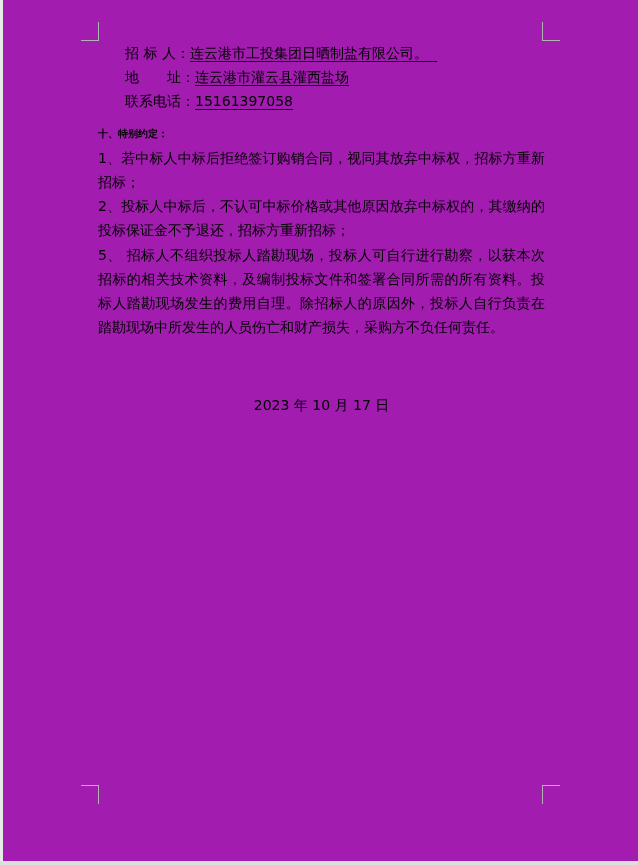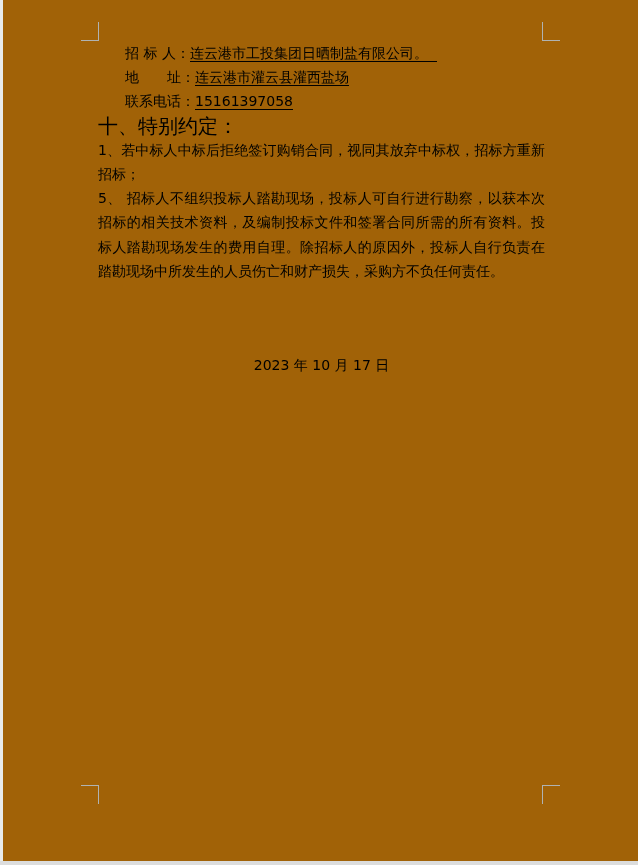--- a/index.html
+++ b/index.html
@@ -8,21 +8,21 @@
     font-family: "DejaVu Sans", "Liberation Sans", sans-serif;
     background: #ffffff;
     position: relative;
     overflow: hidden;
     color: #000;
   }
   .page {
     position: absolute;
     left: 0; top: 0;
     width: 638px; height: 865px;
-    background: #a16207;
+    background: #a21caf;
   }
   
   .strip-left {
     position: absolute; left: 0; top: 0;
     width: 3px; height: 865px;
     background: #e9ebea;
   }
   .strip-bottom {
     position: absolute; left: 0; top: 861px;
     width: 638px; height: 4px;
@@ -42,31 +42,31 @@
     font-size: 14px;
     line-height: 24.2px;
     color: #000;
   }
   .contact { padding-left: 27px; }
   .cline { white-space: nowrap; }
   .value { border-bottom: 1px solid #000; }
   .cline:nth-child(1) .value { padding-right: 9px; }
   .cline:nth-child(4) .value { padding-right: 13px; letter-spacing: -0.5px; }
   .heading {
-    font-weight: 400;
-    margin-top: 0;
-    font-size: 20px;
+    font-weight: 700;
+    margin-top: 8px;
+    font-size: 10px;
   }
   .para {
     text-align: justify;
     overflow-wrap: break-word;
   }
   .date {
     text-align: center;
-    margin-top: 70px;
+    margin-top: 54px;
   }
 </style>
 </head>
 <body>
 
 <div class="page">
   <div class="strip-left"></div>
   <div class="strip-bottom"></div>
 
   <div class="mark mark-tl"></div>
@@ -77,17 +77,18 @@
   <div class="content">
     <div class="contact">
       <div class="cline"><span>招 标 人：</span><span class="value">连云港市工投集团日晒制盐有限公司。</span></div>
       <div class="cline"><span>地　　址：</span><span class="value">连云港市灌云县灌西盐场</span></div>
       <div class="cline"><span>联系电话：</span><span class="value">15161397058</span></div>
     </div>
 
     <div class="heading">十、特别约定：</div>
 
     <p class="para">1、若中标人中标后拒绝签订购销合同，视同其放弃中标权，招标方重新招标；</p>
+    <p class="para">2、投标人中标后，不认可中标价格或其他原因放弃中标权的，其缴纳的投标保证金不予退还，招标方重新招标；</p>
     <p class="para">5、 招标人不组织投标人踏勘现场，投标人可自行进行勘察，以获本次招标的相关技术资料，及编制投标文件和签署合同所需的所有资料。投标人踏勘现场发生的费用自理。除招标人的原因外，投标人自行负责在踏勘现场中所发生的人员伤亡和财产损失，采购方不负任何责任。</p>
 
     <p class="date">2023 年 10 月 17 日</p>
   </div>
 </div>
 
 </body></html>

